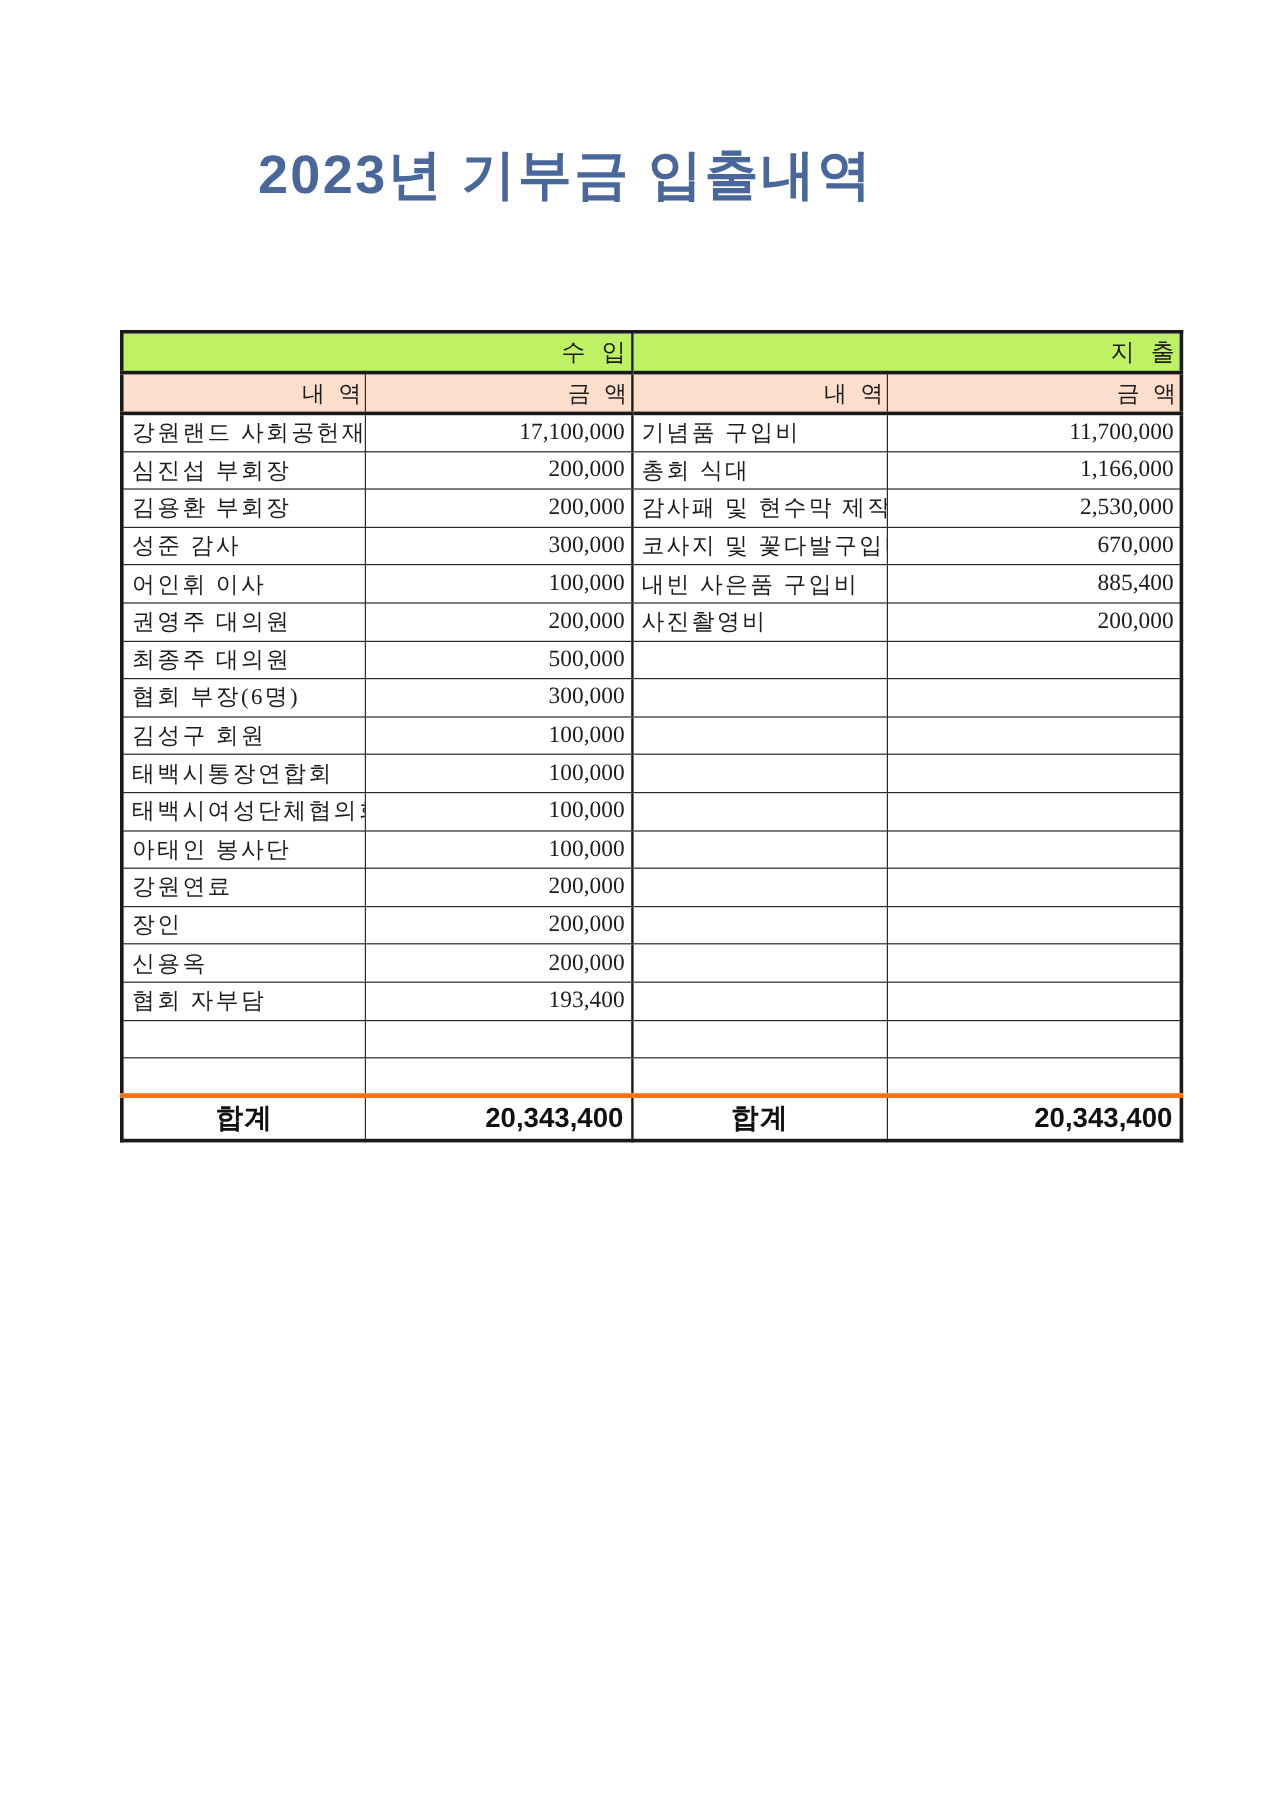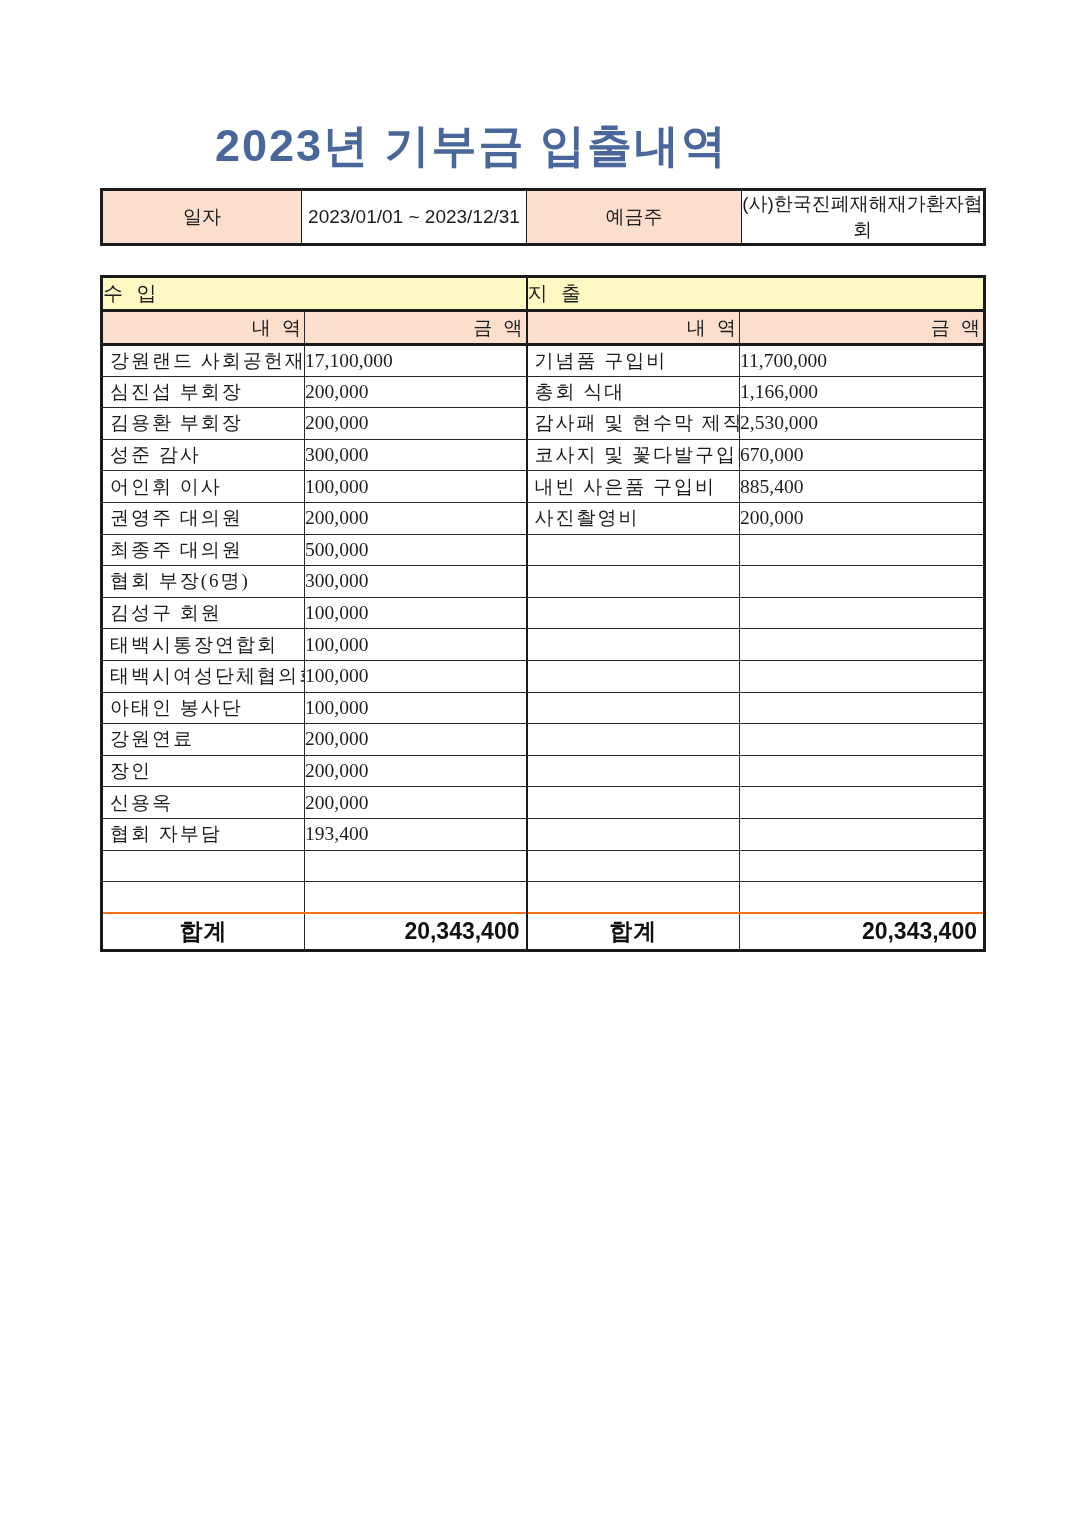--- a/index.html
+++ b/index.html
@@ -54,23 +54,23 @@
     border: 3px solid #1a1a1a;
   }
   .main-table td {
     border: 1px solid #2a2a2a;
     vertical-align: middle;
     color: #1c1c1c;
     overflow: hidden;
     white-space: nowrap;
   }
   .main-table .section-header td {
-    background: #fef9c3;
+    background: #bef264;
     height: 34px;
-    text-align: left;
+    text-align: right;
     font-size: 20px;
     letter-spacing: 4px;
     border-bottom: 3px solid #1a1a1a;
   }
   .main-table .col-header td {
     background: #fcdecd;
     height: 34px;
     text-align: right;
     font-size: 19px;
     letter-spacing: 3px;
@@ -80,58 +80,43 @@
     font-family: "Liberation Serif", serif;
     font-size: 19px;
     letter-spacing: 2px;
     text-align: left;
     padding-left: 7px;
     height: 31.6px;
   }
   .main-table td.amount {
     font-family: "Liberation Serif", serif;
     font-size: 19.5px;
-    padding-right: 16px;
+    text-align: right;
+    padding-right: 5px;
     height: 31.6px;
   }
   .main-table td.mid-divider { border-left: 2.5px solid #1a1a1a; }
   .main-table .totals-row td {
     height: 37px;
-    border-top: 2px solid #f97316;
+    border-top: 4px solid #f97316;
     font-family: "Liberation Sans", sans-serif;
     font-weight: bold;
     font-size: 23px;
     color: #111;
   }
   .main-table .totals-row td.total-label { text-align: center; letter-spacing: 1px; }
   .main-table .totals-row td.total-amount { text-align: right; padding-right: 6px; padding-left: 24px; }
 </style>
 </head>
 <body>
 
 <div class="page">
 
   <div class="title">2023년 기부금 입출내역</div>
 
-  <table class="info-table">
-    <colgroup>
-      <col style="width:200px">
-        <col style="width:225px">
-        <col style="width:215px">
-        <col style="width:243px">
-    </colgroup>
-    <tbody>
-      <tr>
-        <td class="label">일자</td>
-        <td class="value">2023/01/01 ~ 2023/12/31</td>
-        <td class="label">예금주</td>
-        <td class="value">(사)한국진폐재해재가환자협회</td>
-      </tr>
-    </tbody>
-  </table>
 
   <table class="main-table">
     <colgroup>
       <col style="width:203px">
         <col style="width:222px">
         <col style="width:213px">
         <col style="width:245px">
     </colgroup>
     <tbody id="rows-container">
       <tr class="section-header">

